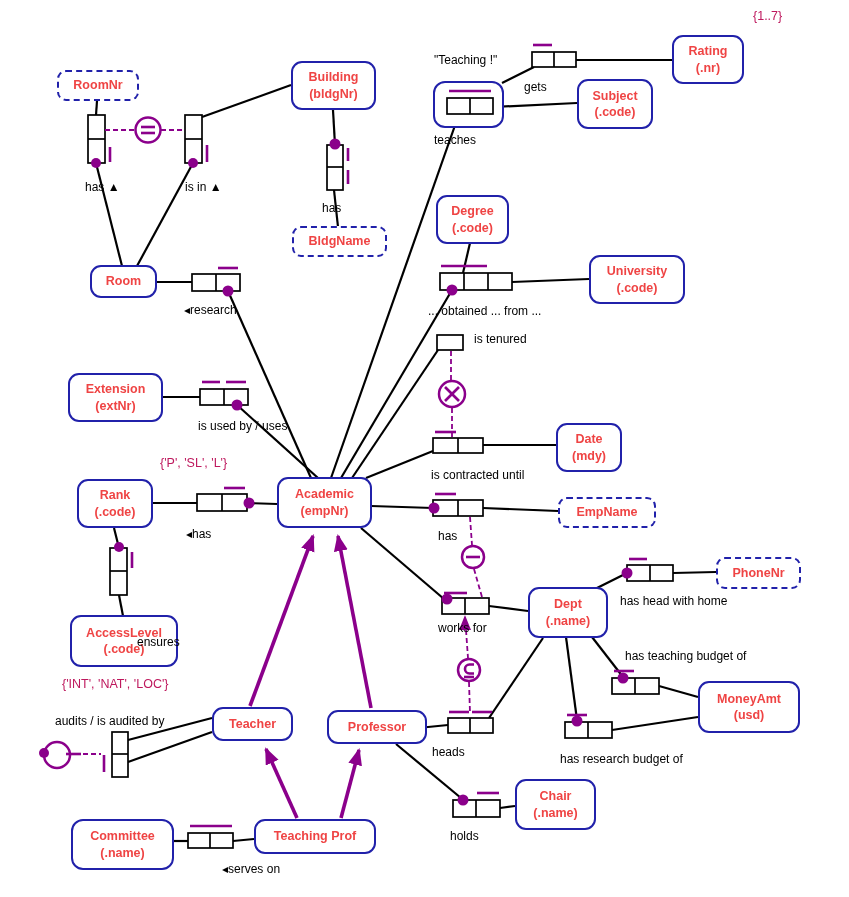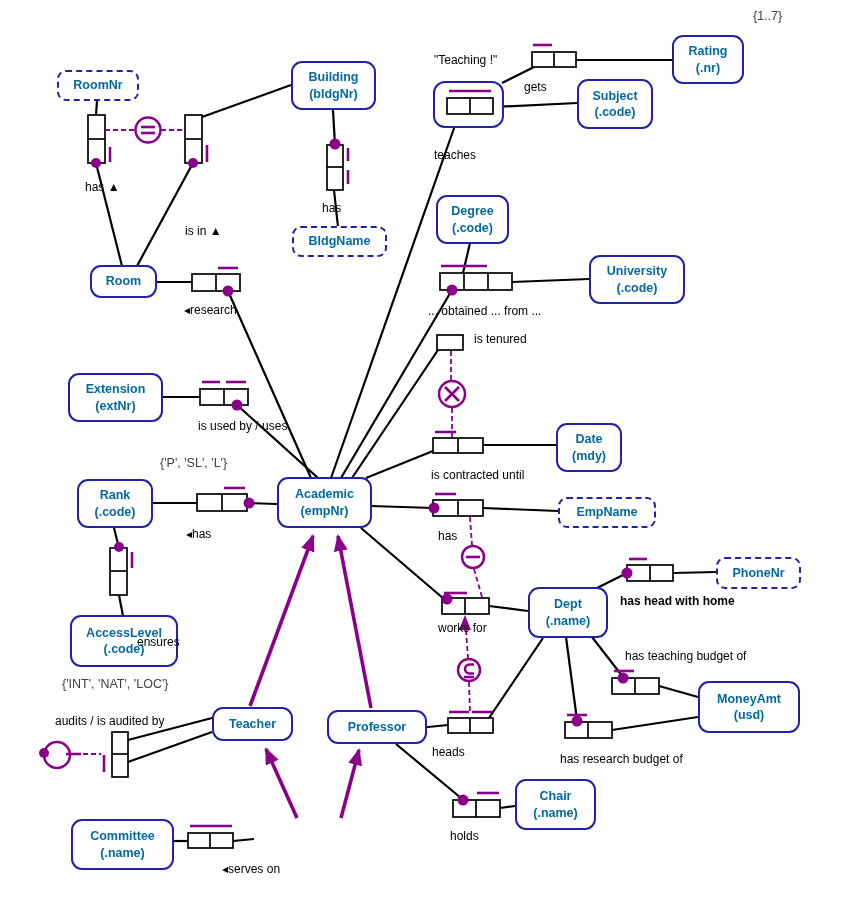--- a/index.html
+++ b/index.html
@@ -1,26 +1,26 @@
 <!DOCTYPE html>
 <html><head>
 <meta charset="utf-8">
 <style>
   html,body{margin:0;padding:0;background:#fff;}
   #canvas{position:relative;width:849px;height:897px;background:#fff;overflow:hidden;
           font-family:"Liberation Sans",sans-serif;}
   svg{position:absolute;left:0;top:0;}
   .entity{position:absolute;display:flex;align-items:center;justify-content:center;
           text-align:center;border:2.5px solid #2121AA;border-radius:11px;background:#fff;
-          font-weight:bold;font-size:12.5px;line-height:1.3;color:#0369a1;white-space:pre-line;
+          font-weight:bold;font-size:12.5px;line-height:1.3;color:#ef4444;white-space:pre-line;
           box-sizing:border-box;}
   .vtype{border:2px dashed #2121AA;border-radius:9px;}
   .objrect{position:absolute;border:2.5px solid #2121AA;border-radius:12px;background:#fff;box-sizing:border-box;}
   .lbl{position:absolute;font-size:12px;color:#000;white-space:nowrap;}
-  .vc{position:absolute;font-size:12.5px;color:#404040;white-space:nowrap;}
+  .vc{position:absolute;font-size:12.5px;color:#be185d;white-space:nowrap;}
   .ln{stroke:#000;stroke-width:2.2;fill:none;}
   .pr{fill:#fff;stroke:#000;stroke-width:1.7;}
   .pm{stroke:#000;stroke-width:1.7;}
   .uc{stroke:#8B008B;stroke-width:2.6;fill:none;}
   .dot{fill:#8B008B;stroke:none;}
   .dash{stroke:#8B008B;stroke-width:1.8;fill:none;stroke-dasharray:5 3;}
   .cc{fill:#fff;stroke:#8B008B;stroke-width:2.5;}
   .sub{stroke:#8B008B;stroke-width:3.6;fill:none;}
   .subfill{fill:#8B008B;stroke:none;}
 </style>
@@ -287,40 +287,41 @@
 <div class="entity" style="left:528px;top:587px;width:80px;height:51px;">Dept
 (.name)</div>
 <div class="entity" style="left:698px;top:681px;width:102px;height:52px;">MoneyAmt
 (usd)</div>
 <div class="entity" style="left:70px;top:615px;width:108px;height:52px;">AccessLevel
 (.code)</div>
 <div class="entity" style="left:212px;top:707px;width:81px;height:34px;">Teacher</div>
 <div class="entity" style="left:327px;top:710px;width:100px;height:34px;">Professor</div>
 <div class="entity" style="left:515px;top:779px;width:81px;height:51px;">Chair
 (.name)</div>
-<div class="entity" style="left:71px;top:819px;width:103px;height:51px;">Committee
+<div class="entity" style="left:71px;top:819px;width:103px;height:51px;border-radius:12px;">Committee
 (.name)</div>
+<div class="entity" style="left:254px;top:819px;width:122px;height:35px;">Teaching Prof</div>
 
 <div class="lbl" style="left:85px;top:180px;">has ▲</div>
-<div class="lbl" style="left:185px;top:180px;margin-top:44px;">is in ▲</div>
+<div class="lbl" style="left:185px;top:180px;">is in ▲</div>
 <div class="lbl" style="left:322px;top:201px;">has</div>
 <div class="lbl" style="left:184px;top:303px;">◂research</div>
 <div class="lbl" style="left:198px;top:419px;">is used by / uses</div>
 <div class="lbl" style="left:186px;top:527px;">◂has</div>
 <div class="lbl" style="left:137px;top:604px;margin-top:31px;">ensures</div>
 <div class="lbl" style="left:55px;top:714px;">audits / is audited by</div>
-<div class="lbl" style="left:434px;top:133px;margin-top:15px;">teaches</div>
+<div class="lbl" style="left:434px;top:133px;">teaches</div>
 <div class="lbl" style="left:524px;top:80px;">gets</div>
 <div class="lbl" style="left:428px;top:304px;">... obtained ... from ...</div>
 <div class="lbl" style="left:474px;top:332px;">is tenured</div>
 <div class="lbl" style="left:431px;top:468px;">is contracted until</div>
 <div class="lbl" style="left:438px;top:529px;">has</div>
 <div class="lbl" style="left:438px;top:621px;">works for</div>
 <div class="lbl" style="left:432px;top:745px;">heads</div>
-<div class="lbl" style="left:620px;top:594px;font-weight:bold;">has head with home</div>
+<div class="lbl" style="left:620px;top:594px;">has head with home</div>
 <div class="lbl" style="left:625px;top:649px;">has teaching budget of</div>
 <div class="lbl" style="left:560px;top:752px;">has research budget of</div>
 <div class="lbl" style="left:450px;top:829px;">holds</div>
 <div class="lbl" style="left:177px;top:862px;margin-left:45px;">◂serves on</div>
 <div class="lbl" style="left:434px;top:53px;">"Teaching !"</div>
 
 <div class="vc" style="left:753px;top:9px;">{1..7}</div>
 <div class="vc" style="left:160px;top:456px;">{'P', 'SL', 'L'}</div>
 <div class="vc" style="left:62px;top:677px;">{'INT', 'NAT', 'LOC'}</div>
 

